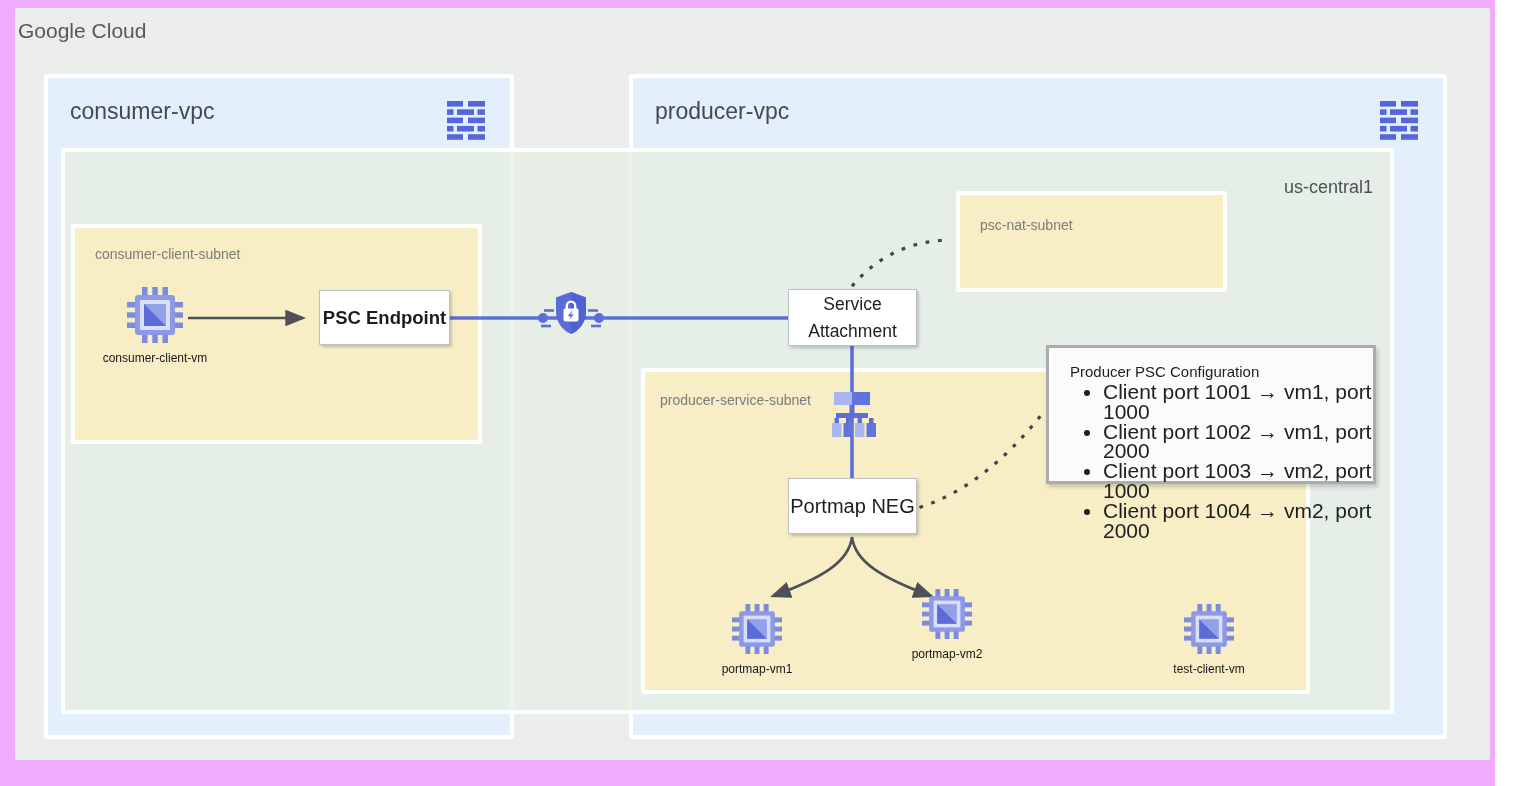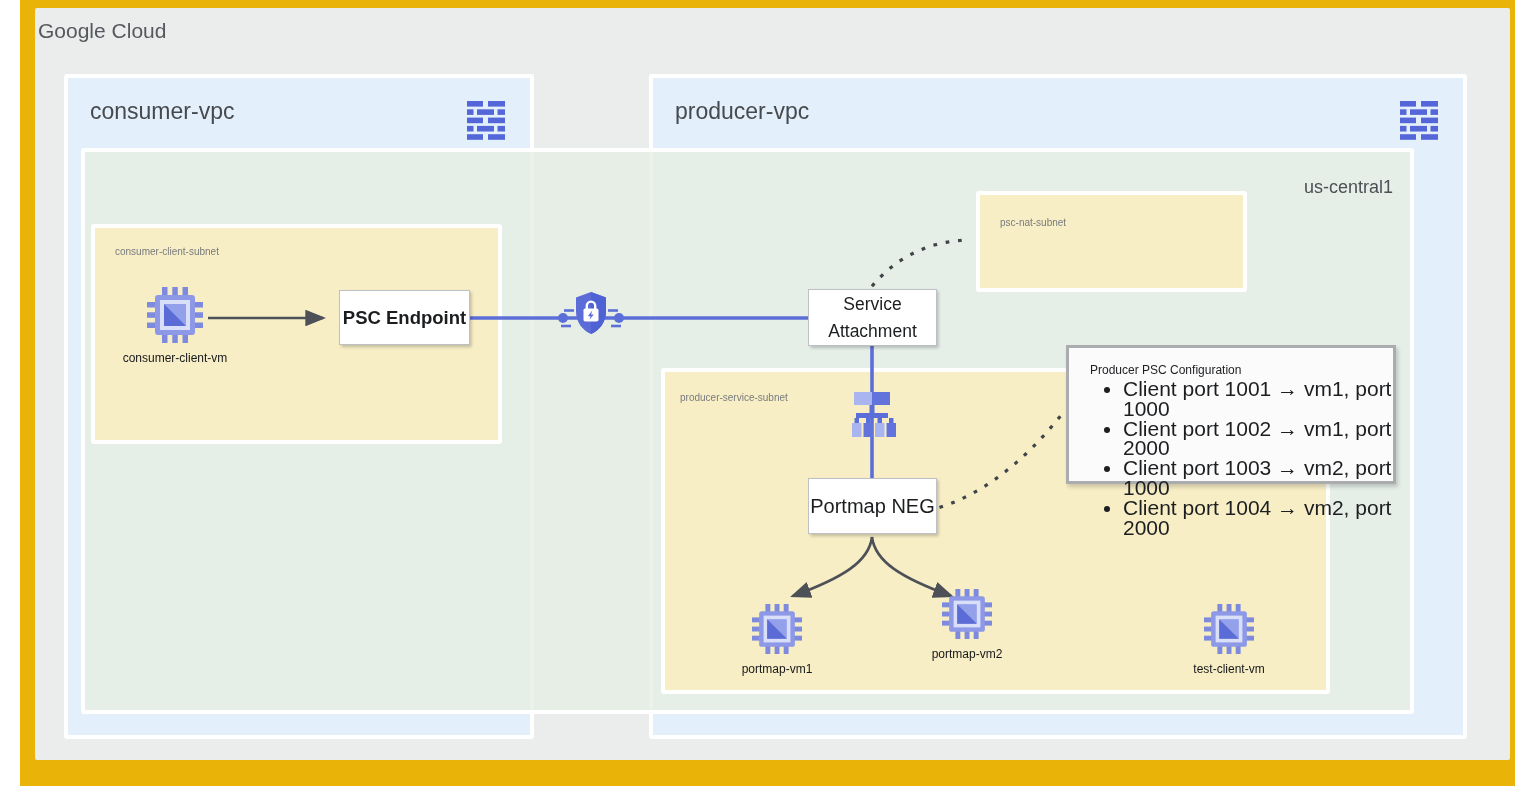--- a/index.html
+++ b/index.html
@@ -1,17 +1,17 @@
 <!DOCTYPE html>
 <html><head>
 <meta charset="utf-8">
 <style>
   html,body{margin:0;padding:0;background:#fff;}
   body{font-family:"Liberation Sans","DejaVu Sans",sans-serif;}
-  #canvas{position:relative;width:1495px;height:786px;background:#eab308;overflow:hidden;margin-left:20px;}
+  #canvas{position:relative;width:1495px;height:786px;background:#f0abfc;overflow:hidden;}
 
   .gcp-frame{position:absolute;left:15px;top:8px;width:1475px;height:752px;
     background:#ebecec;border-radius:2px;z-index:0;}
   .gcp-title{position:absolute;left:18px;top:19px;font-size:21px;color:#55585c;z-index:1;}
 
   .vpc{position:absolute;background:#e3f0fb;border:4px solid #ffffff;border-radius:3px;
     box-sizing:border-box;z-index:1;}
   .vpc.consumer{left:44px;top:74px;width:470px;height:665px;}
   .vpc.producer{left:629px;top:74px;width:818px;height:665px;}
   .vpc-label{position:absolute;left:22px;top:20px;font-size:23px;color:#46494d;}
@@ -20,21 +20,21 @@
   .region{position:absolute;left:61px;top:148px;width:1333px;height:566px;
     background:rgba(229,239,227,0.8);border:4px solid #ffffff;border-radius:3px;
     box-sizing:border-box;z-index:2;}
   .region-label{position:absolute;right:17px;top:25px;font-size:18px;color:#4c5054;}
 
   .subnet{position:absolute;background:#f7eec6;border:4px solid #ffffff;border-radius:3px;
     box-sizing:border-box;z-index:3;}
   .subnet.consumer-client{left:71px;top:224px;width:411px;height:220px;}
   .subnet.psc-nat{left:956px;top:191px;width:271px;height:101px;}
   .subnet.producer-service{left:641px;top:368px;width:669px;height:326px;}
-  .subnet-label{position:absolute;font-size:10px;color:#797b7e;}
+  .subnet-label{position:absolute;font-size:14px;color:#797b7e;}
   .subnet.consumer-client .subnet-label{left:20px;top:18px;}
   .subnet.psc-nat .subnet-label{left:20px;top:22px;}
   .subnet.producer-service .subnet-label{left:15px;top:20px;}
 
   .overlay{position:absolute;left:0;top:0;z-index:4;}
 
   .node{position:absolute;background:#ffffff;border:1px solid #bdc1c6;
     box-shadow:1.5px 2px 3px rgba(0,0,0,0.22);box-sizing:border-box;
     display:flex;align-items:center;justify-content:center;text-align:center;
     font-size:18px;color:#1b1d1f;z-index:6;line-height:1.5;}
@@ -48,21 +48,21 @@
   .vm.consumer-client{left:55px;top:287px;}
   .vm.portmap1{left:657px;top:604px;}
   .vm.portmap2{left:847px;top:589px;text-align:right;}
   .vm.test-client{left:1109px;top:604px;}
 
   .lb-icon{position:absolute;left:828px;top:392px;width:48px;height:47px;z-index:6;}
 
   .config-note{position:absolute;left:1046px;top:345px;width:330px;height:139px;
     background:#fbfbfc;border:3px solid #aaacaf;box-shadow:2px 3px 4px rgba(0,0,0,0.18);
     box-sizing:border-box;padding:15px 0 0 21px;z-index:7;color:#1c1e20;}
-  .config-title{font-size:12px;margin:0 0 2px 0;}
+  .config-title{font-size:15px;margin:0 0 2px 0;}
   .config-list{margin:0;padding:0 0 0 33px;font-size:21px;line-height:19.8px;list-style:disc;}
 </style>
 </head>
 <body>
 
 <div id="canvas">
 
   <div class="gcp-frame"></div>
   <div class="gcp-title">Google Cloud</div>
 

